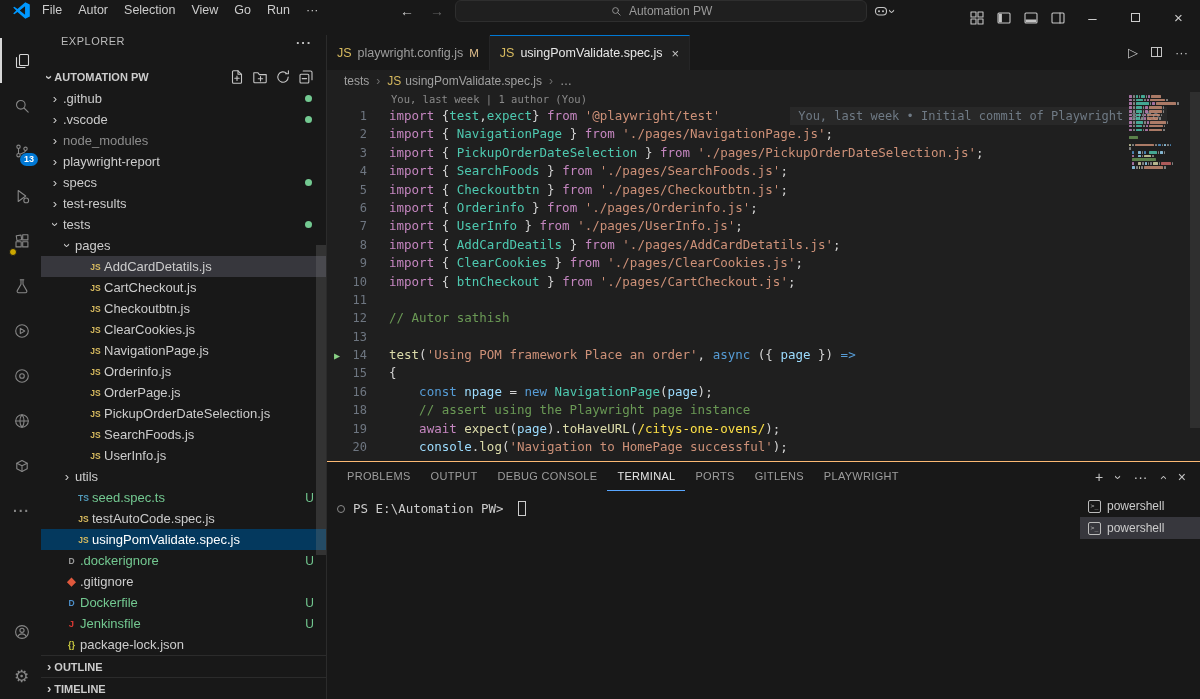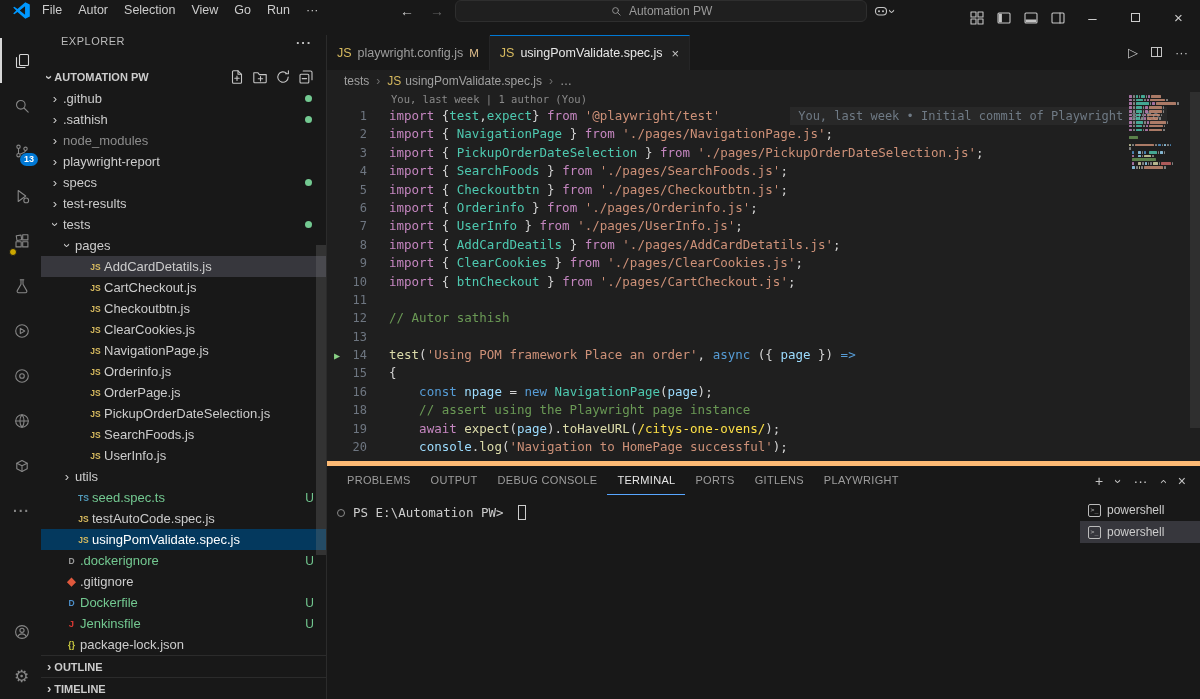--- a/index.html
+++ b/index.html
@@ -74,21 +74,21 @@
   .gutter .play{position:absolute;left:7px;top:1px;color:#89d185;font-size:10px}
   .lc{flex:none;white-space:pre}
   .tk-kw{color:#c586c0}.tk-kw2{color:#569cd6}.tk-ty{color:#4ec9b0}.tk-fn{color:#dcdcaa}
   .tk-var{color:#9cdcfe}.tk-st{color:#ce9178}.tk-cm{color:#6a9955}.tk-rx{color:#fde047}.tk-pn{color:#d4d4d4}
   .blame{margin-left:70px;color:#6f7a85;background:rgba(110,110,110,.12);padding:0 8px;font-size:12px}
   .minimap{position:absolute;top:3px;right:13px;width:58px}
   .mm-row{height:2.6px;margin-bottom:1.15px;display:flex;gap:1px}
   .mm-seg{height:100%;opacity:.8;border-radius:.5px}
   .ed-scrollbar{position:absolute;top:0;right:0;width:10px;height:336px;background:rgba(121,121,121,.18)}
   
-  .panel{height:238px;background:#181818;border-top:5px solid #fdba74;display:flex;flex-direction:column;flex:none}
+  .panel{height:238px;background:#181818;border-top:1px solid #fdba74;display:flex;flex-direction:column;flex:none}
   .panel-tabs-row{height:29px;display:flex;align-items:stretch;padding-left:10px;flex:none}
   .ptab{padding:0 10px;display:flex;align-items:center;font-size:11px;color:#9d9d9d;letter-spacing:.3px;border-bottom:1px solid transparent}
   .ptab.active{color:#e7e7e7;border-bottom-color:#58a6ff}
   .panel-actions{margin-left:auto;display:flex;align-items:center;gap:13px;padding-right:14px;color:#c5c5c5;font-size:14px}
   .panel-body{flex:1;display:flex;font-family:"DejaVu Sans Mono","Liberation Mono",monospace;font-size:12.5px;min-height:0}
   .terminal{flex:1;padding:10px 0 0 10px;color:#ccc}
   .term-line{display:flex;align-items:center;gap:8px}
   .term-deco{width:8px;height:8px;border:1px solid #8a8a8a;border-radius:50%;flex:none}
   .term-cursor{width:8px;height:15px;border:1px solid #ccc;margin-left:6px;flex:none}
   .term-list{width:120px;padding-top:4px;font-family:"Liberation Sans",sans-serif;font-size:12px;flex:none}
@@ -320,21 +320,21 @@
           </span>
       </div>
       <div class="tree" id="tree">
           <div class="row" style="padding-left: 6px;">
             <span class="cell-chev"><span class="chev">›</span></span>
             <span class="lbl">.github</span>
             <span class="gdot"></span>
           </div>
           <div class="row" style="padding-left: 6px;">
             <span class="cell-chev"><span class="chev">›</span></span>
-            <span class="lbl">.sathish</span>
+            <span class="lbl">.vscode</span>
             <span class="gdot"></span>
           </div>
           <div class="row dimmed" style="padding-left: 6px;">
             <span class="cell-chev"><span class="chev">›</span></span>
             <span class="lbl">node_modules</span>
           </div>
           <div class="row" style="padding-left: 6px;">
             <span class="cell-chev"><span class="chev">›</span></span>
             <span class="lbl">playwright-report</span>
           </div>

